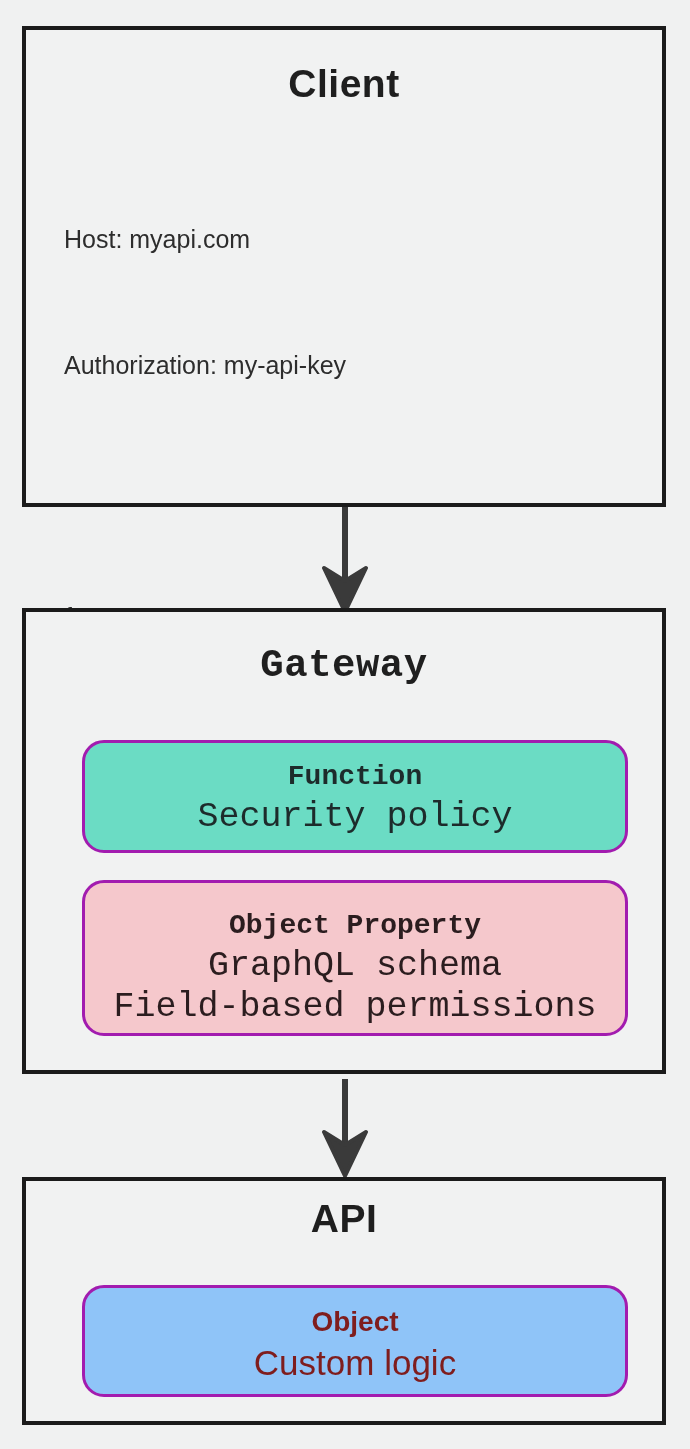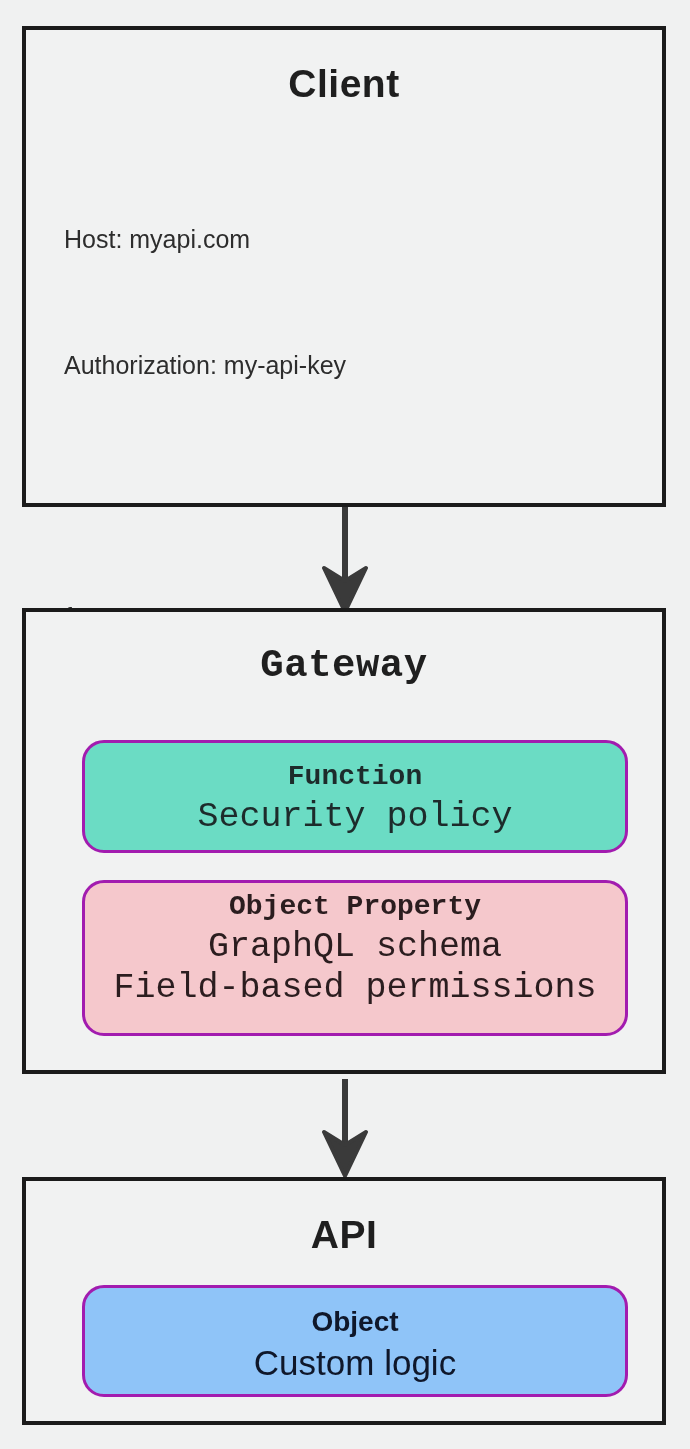--- a/index.html
+++ b/index.html
@@ -27,21 +27,21 @@
   .node-api     { top: 1177px; height: 248px; }
 
   .node-title {
     margin-top: 32px;
     text-align: center;
     font-size: 39px;
     font-weight: bold;
     color: #1f1f1f;
     letter-spacing: 0.5px;
   }
-  .node-api .node-title { }
+  .node-api .node-title { margin-top: 16px; }
 
   
   .code {
     position: absolute;
     left: 38px;
     top: 104px;
     font-size: 25px;
     line-height: 42px;
     color: #2d2d2d;
     white-space: pre-wrap;
@@ -69,28 +69,28 @@
   .pill-line  { font-size: 35px; line-height: 41px; }
 
   .pill-function {
     top: 128px; height: 113px;
     background: #6bdcc4;
     padding-top: 13px;
   }
   .pill-object-property {
     top: 268px; height: 156px;
     background: #f5c8cc;
-    padding-top: 3px;
+    padding-top: 22px;
     color: #2b1d1f;
   }
   .pill-object {
     top: 104px; height: 112px;
     background: #8fc4f8;
     padding-top: 13px;
-    color: #0f172a;
+    color: #7f1d1d;
   }
 
   
   .arrow {
     position: absolute;
     left: 321px;
     width: 48px;
   }
   .arrow-1 { top: 507px; height: 107px; }
   .arrow-2 { top: 1079px; height: 99px; }

